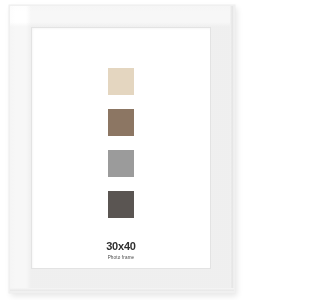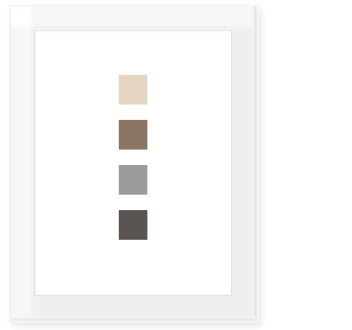--- a/index.html
+++ b/index.html
@@ -140,18 +140,23 @@
     <div class="mat">
       <div class="insert">
 
         <div class="swatch-stack">
           <div class="swatch" style="background:#e4d6c0"></div>
           <div class="swatch" style="background:#8c7663"></div>
           <div class="swatch" style="background:#9b9b9b"></div>
           <div class="swatch" style="background:#5a5552"></div>
         </div>
 
+        <div class="caption-block">
+          <div class="caption-title">30x40</div>
+          <div class="caption-sub">Photo frame</div>
+
+        </div>
 
       </div>
     </div>
 
   </div>
 </div>
 
 </body></html>

